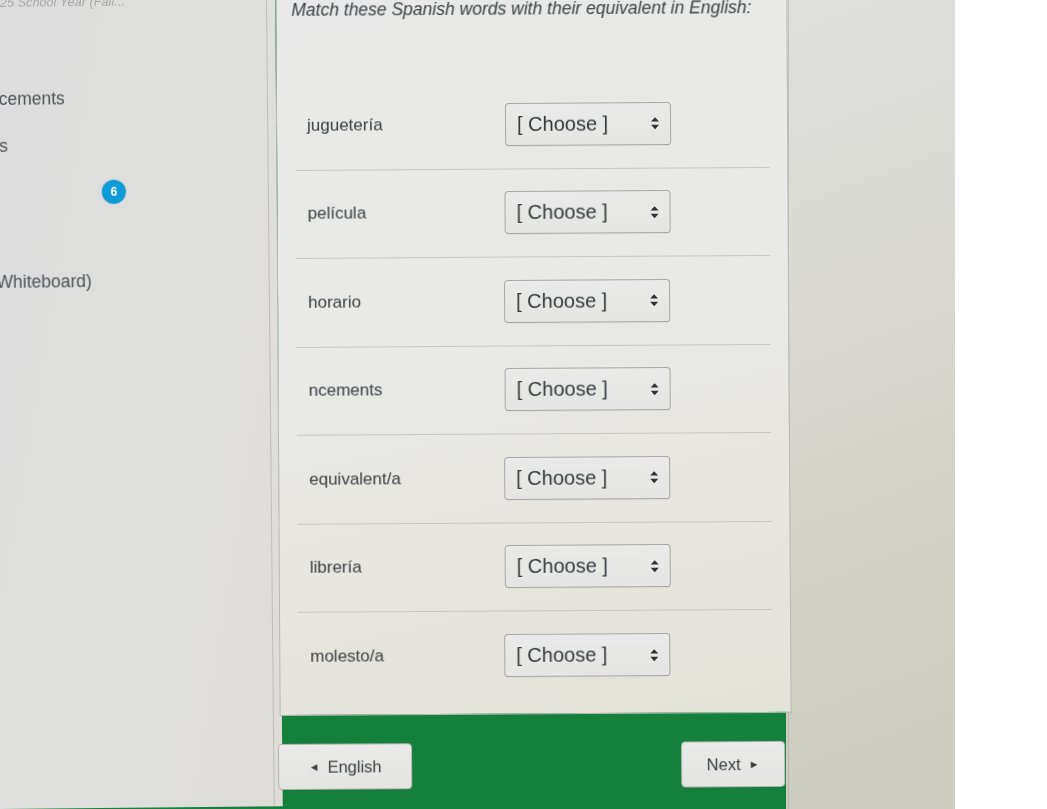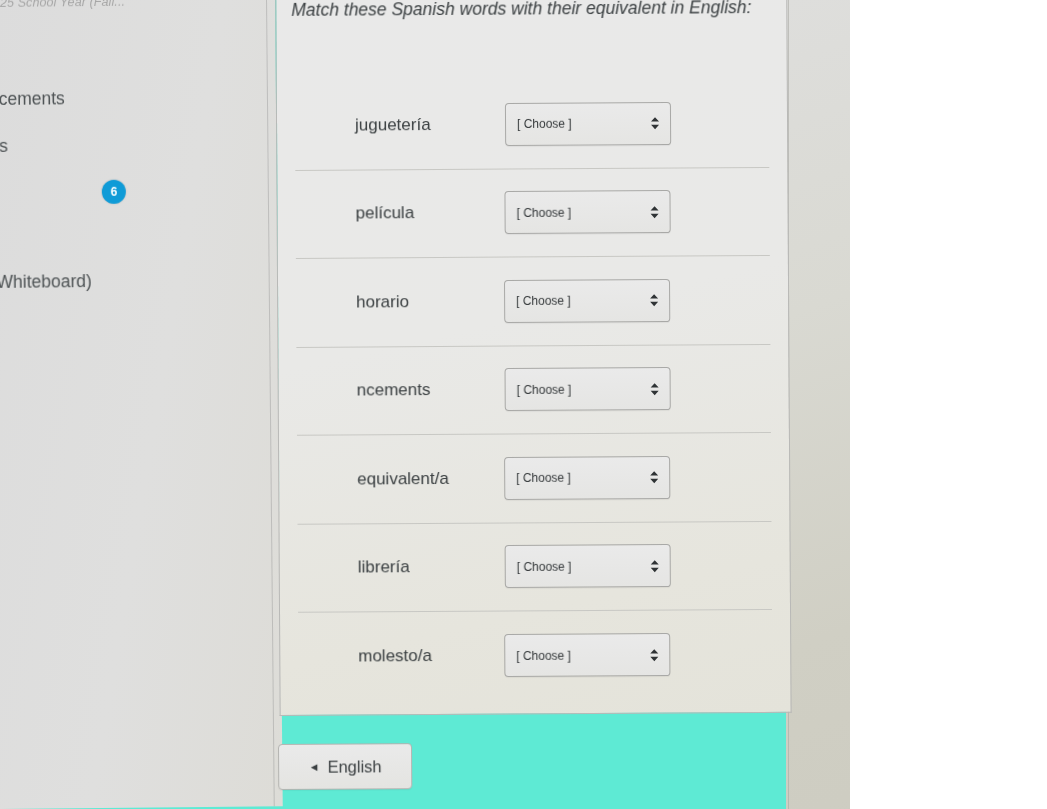--- a/index.html
+++ b/index.html
@@ -7,22 +7,22 @@
   html, body {
     margin: 0; padding: 0;
     width: 1047px; height: 809px;
     overflow: hidden;
     font-family: "Liberation Sans", "DejaVu Sans", sans-serif;
   }
 
   
   #screen {
     position: relative;
-    width: 850px; height: 809px;
-    background: #5eead4;
+    width: 955px; height: 809px;
+    background: #15803d;
     overflow: hidden;
   }
 
   
   #sidebar {
     position: absolute;
     left: -10px; top: 0;
     width: 285px; height: 809px;
     background: linear-gradient(100deg, #dcdcdc 0%, #dfdfde 55%, #dddcd7 100%);
     transform: rotate(-0.55deg);
@@ -138,39 +138,38 @@
   .q-row:last-child { border-bottom: none; }
 
   .q-term {
     position: absolute;
     left: 12px; top: 50%;
     transform: translateY(-50%);
     font-size: 17px;
     color: #3b4042;
     white-space: nowrap;
     filter: blur(.2px);
-    margin-left: 48px;
   }
 
   .q-select {
     position: absolute;
     left: 210px; top: 50%;
     transform: translateY(-50%);
     width: 166px; height: 43px;
     background: linear-gradient(180deg, #eaeaea 0%, #e5e5e3 100%);
     border: 1px solid #a9a9a7;
     border-radius: 4px;
     display: flex;
     align-items: center;
     box-shadow: 0 1px 1px rgba(0,0,0,.05);
   }
   .q-select .sel-label {
     flex: 1;
     padding-left: 11px;
-    font-size: 12px;
+    font-size: 20px;
     color: #35393b;
     white-space: nowrap;
     filter: blur(.15px);
   }
   .q-select .sel-arrow {
     width: 30px;
     display: flex;
     align-items: center;
     justify-content: center;
     color: #2f3335;
@@ -327,15 +326,19 @@
       </div>
 
     </div>
   </div>
 
   <div id="footer">
     <div class="nav-btn" id="btn-previous">
       <span class="tri">◄</span>
       <span>English</span>
     </div>
+    <div class="nav-btn" id="btn-next">
+      <span>Next</span>
+      <span class="tri">►</span>
+    </div>
   </div>
 
 </div>
 
 </body></html>

